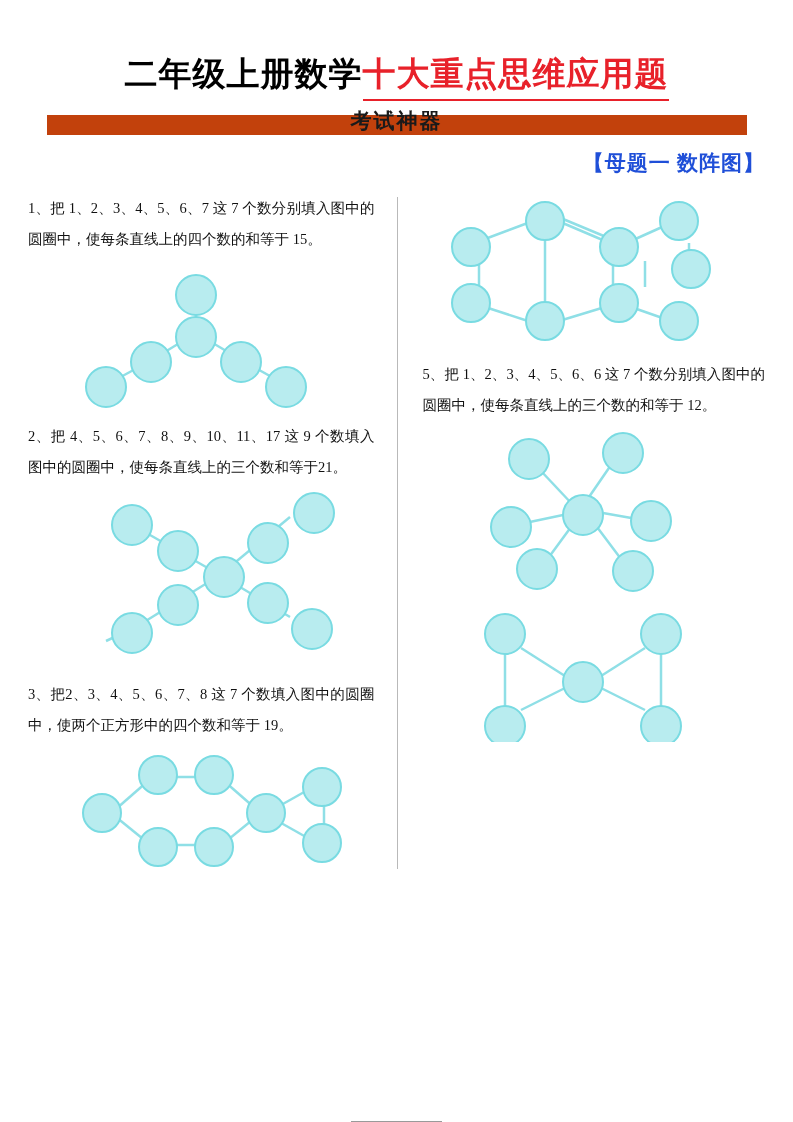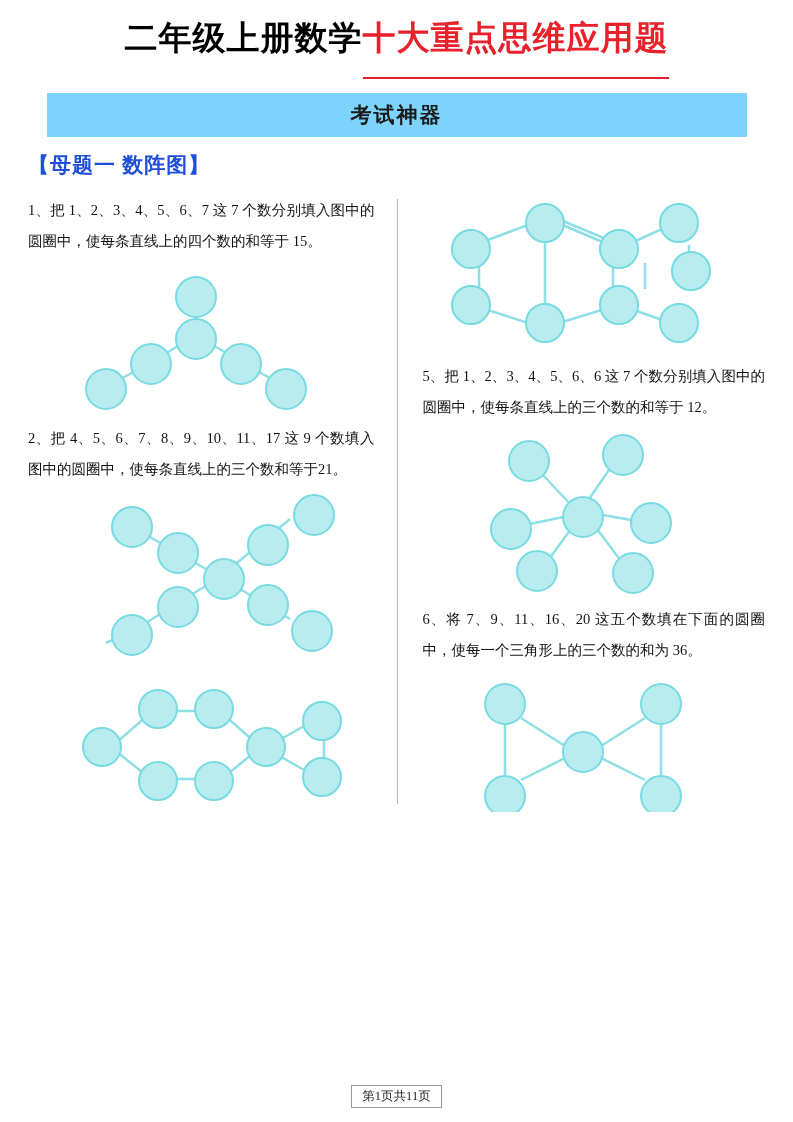--- a/index.html
+++ b/index.html
@@ -21,61 +21,61 @@
     height: 1122px;
     box-sizing: border-box;
     padding: 0 28px;
   }
 
   
   .title-row {
     display: flex;
     align-items: baseline;
     justify-content: center;
-    margin-top: 16px;
+    margin-top: 52px;
     white-space: nowrap;
   }
   .title-black {
     font-family: "Liberation Serif", serif;
     font-weight: bold;
     font-size: 33px;
     letter-spacing: 1px;
     color: #000;
   }
   .title-red {
     font-family: "Liberation Serif", serif;
     font-weight: bold;
     font-size: 33px;
     letter-spacing: 1px;
     color: #e8212a;
     border-bottom: 2px solid #e8212a;
-    padding-bottom: 16px;
+    padding-bottom: 2px;
   }
 
   
   .banner {
     margin: 14px auto 0 auto;
     width: 700px;
-    height: 44px;
-    background: #7dd3fc;
+    height: 20px;
+    background: #c2410c;
     display: flex;
-    align-items: center;
+    align-items: flex-end;
     justify-content: center;
   }
   .banner-text {
     font-family: "Liberation Serif", serif;
     font-weight: bold;
     font-size: 21px;
     color: #1a1a1a;
     letter-spacing: 2px;
   }
 
   
   .section-heading {
-    text-align: left;
+    text-align: right;
     margin-top: 14px;
     font-family: "Liberation Serif", serif;
     font-weight: bold;
     font-size: 21px;
     color: #1f4fd8;
     letter-spacing: 1px;
   }
 
   
   .columns {
@@ -194,20 +194,21 @@
               <circle cx="286" cy="24" r="20"></circle>
               <circle cx="240" cy="54" r="20"></circle>
               <circle cx="150" cy="116" r="20"></circle>
               <circle cx="104" cy="144" r="20"></circle>
             </g>
           </svg>
         </div>
       </div>
 
       <div class="problem">
+        <div class="q-text">3、把2、3、4、5、6、7、8 这 7 个数填入图中的圆圈中，使两个正方形中的四个数和等于 19。</div>
         <div class="fig">
           <svg width="330" height="130" viewBox="0 0 330 130">
             <g stroke="#8fdfe6" stroke-width="2.5" fill="none">
               <line x1="88" y1="62" x2="120" y2="34"></line>
               <line x1="137" y1="30" x2="178" y2="30"></line>
               <line x1="196" y1="34" x2="228" y2="62"></line>
               <line x1="88" y1="70" x2="120" y2="96"></line>
               <line x1="137" y1="98" x2="178" y2="98"></line>
               <line x1="196" y1="96" x2="228" y2="70"></line>
               <line x1="246" y1="62" x2="278" y2="44"></line>
@@ -283,21 +284,20 @@
               <circle cx="160" cy="88" r="20"></circle>
               <circle cx="228" cy="94" r="20"></circle>
               <circle cx="114" cy="142" r="20"></circle>
               <circle cx="210" cy="144" r="20"></circle>
             </g>
           </svg>
         </div>
       </div>
 
       <div class="problem">
-        <div class="q-text">6、将 7、9、11、16、20 这五个数填在下面的圆圈中，使每一个三角形上的三个数的和为 36。</div>
         <div class="fig">
           <svg width="330" height="140" viewBox="0 0 330 140">
             <g stroke="#8fdfe6" stroke-width="2.5" fill="none">
               <line x1="98" y1="46" x2="142" y2="74"></line>
               <line x1="178" y1="74" x2="222" y2="46"></line>
               <line x1="98" y1="108" x2="142" y2="86"></line>
               <line x1="178" y1="86" x2="222" y2="108"></line>
               <line x1="82" y1="52" x2="82" y2="104"></line>
               <line x1="238" y1="52" x2="238" y2="104"></line>
             </g>

